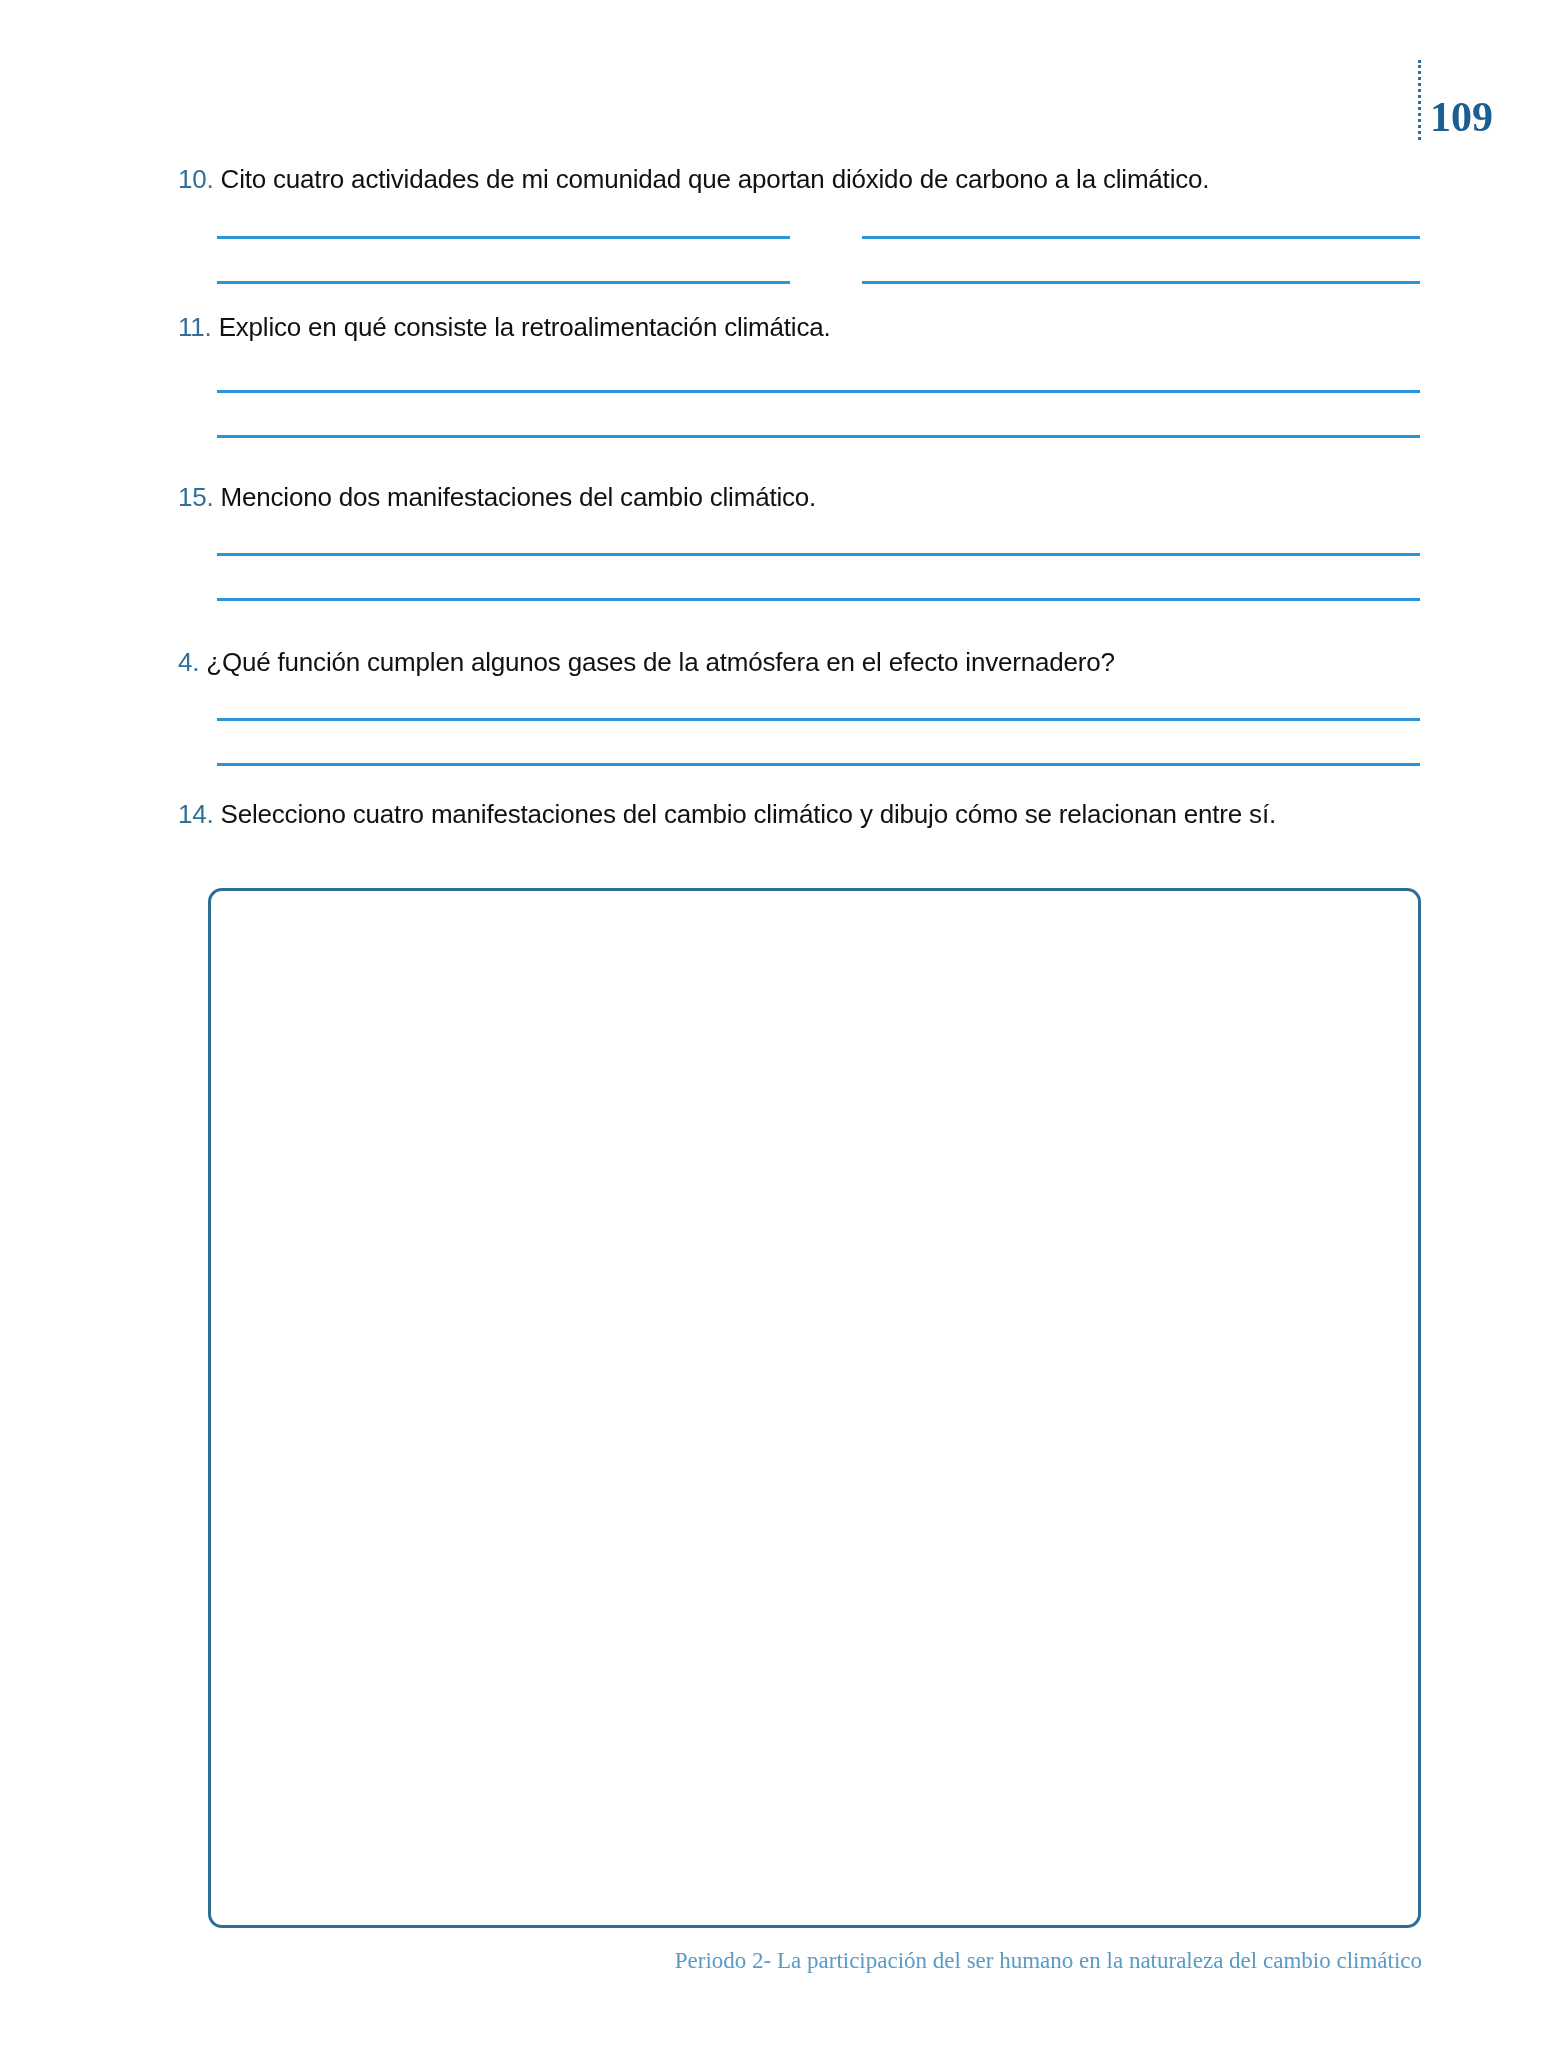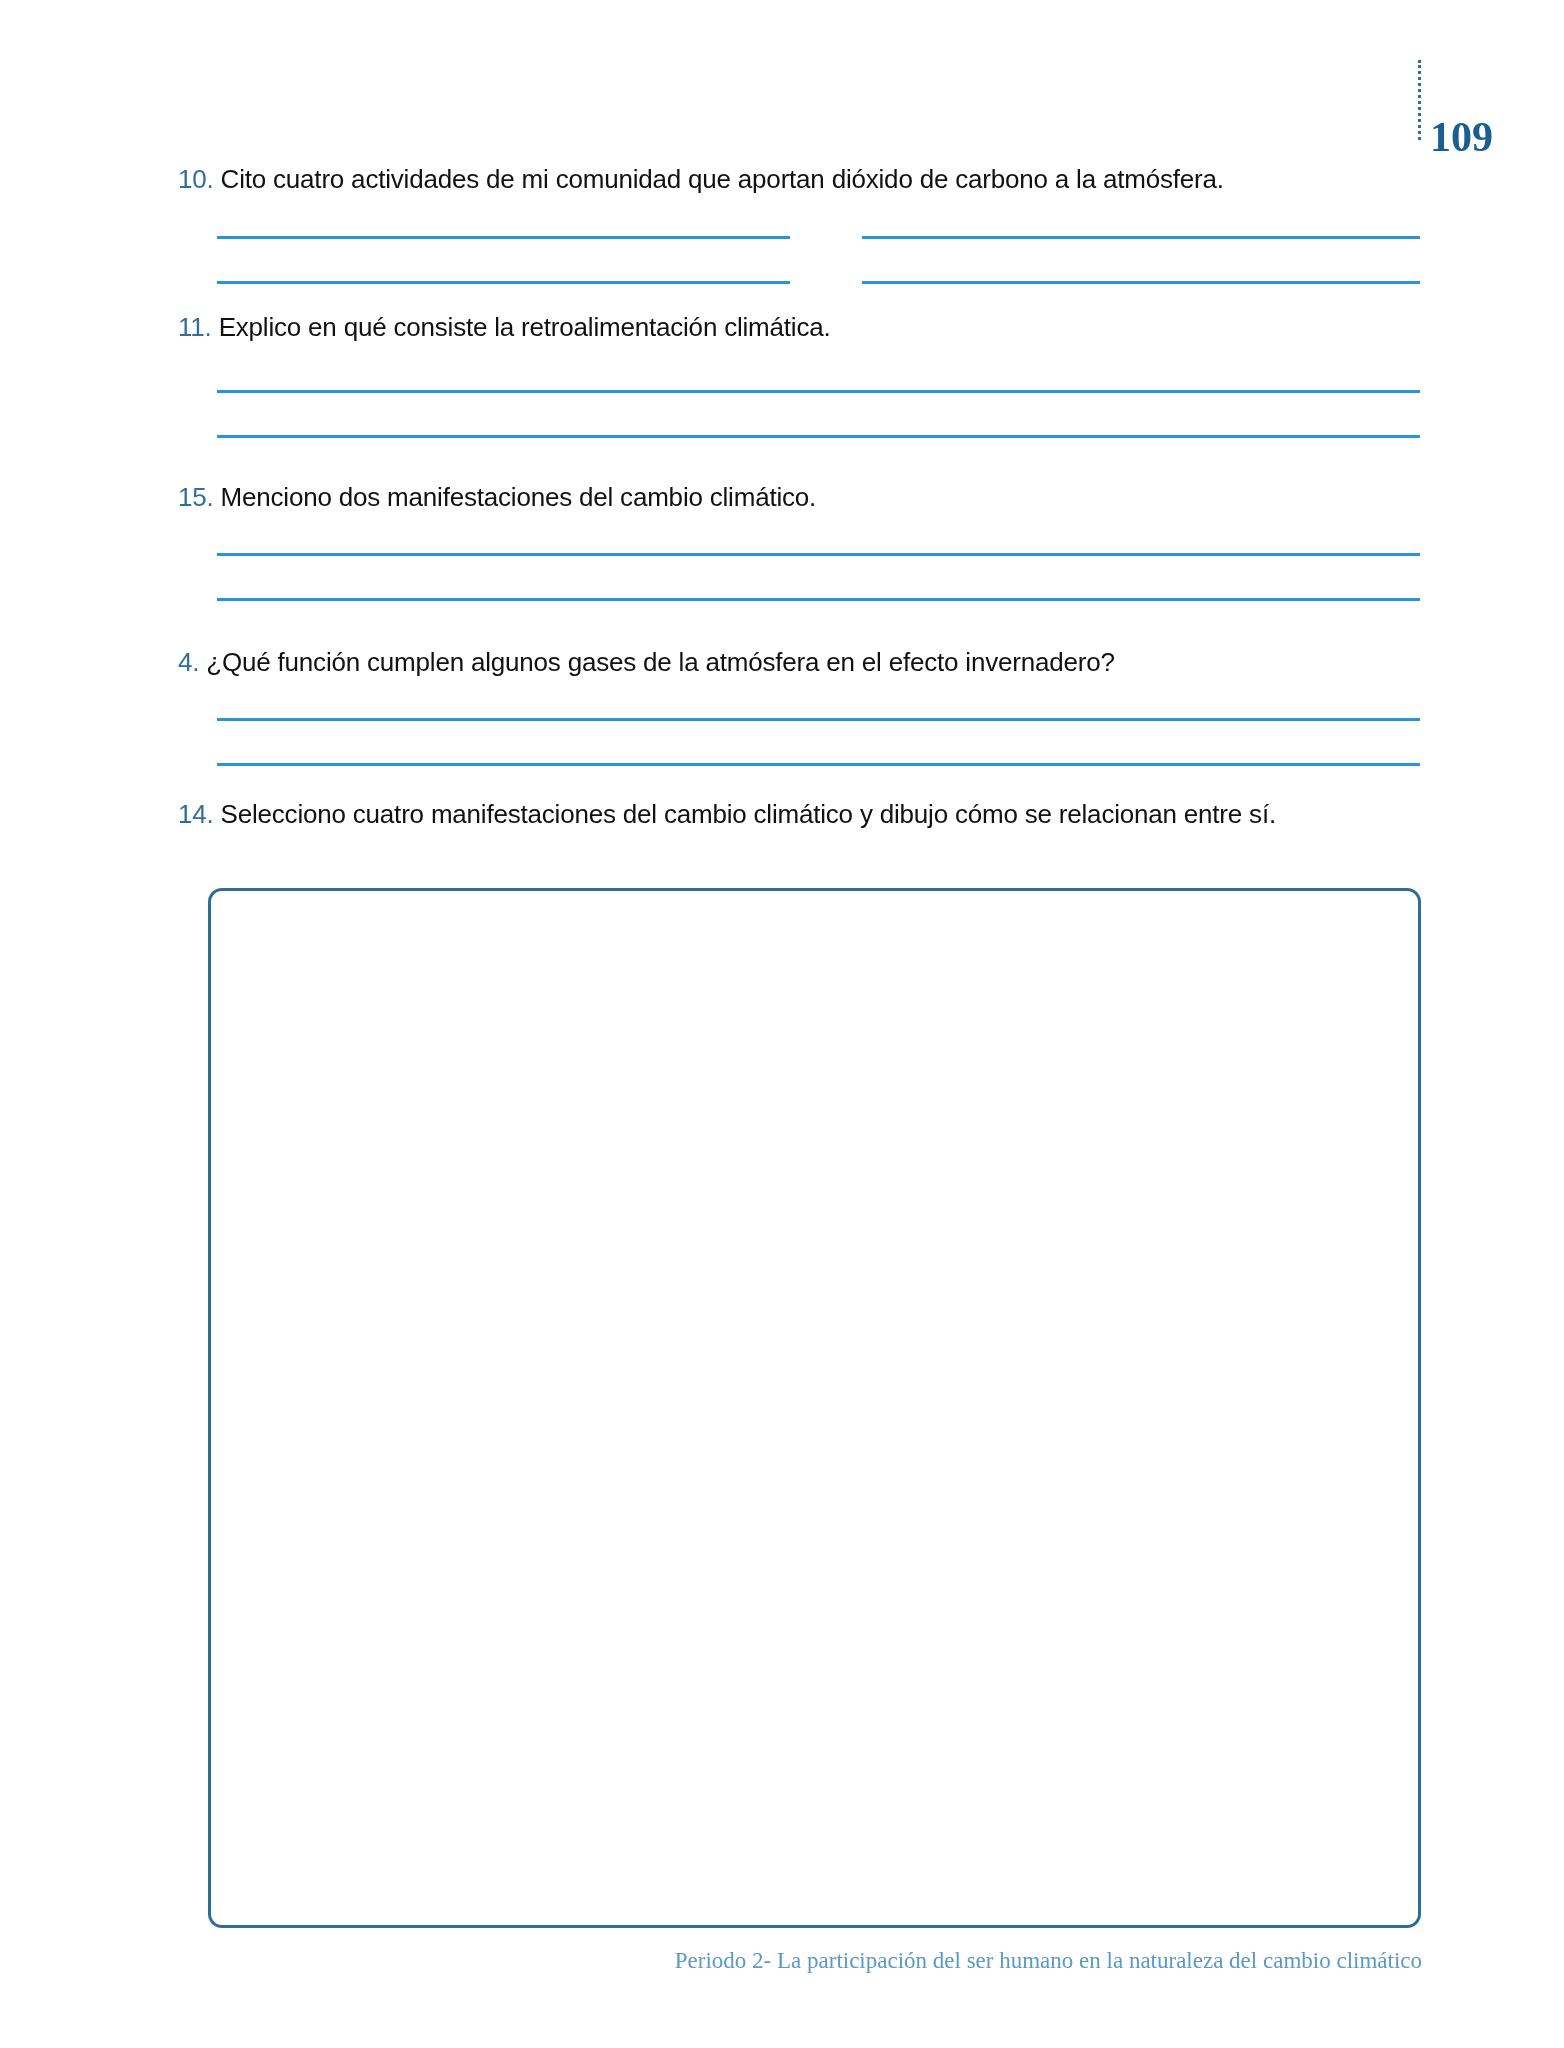--- a/index.html
+++ b/index.html
@@ -4,21 +4,21 @@
   <style>
     html, body { margin: 0; padding: 0; background: #ffffff; }
     body { width: 1564px; height: 2048px; position: relative; overflow: hidden; font-family: "Liberation Sans", sans-serif; }
     .page-number-rule {
       position: absolute; left: 1418px; top: 60px; width: 0; height: 80px;
       border-left: 3px dotted #2f6f9a;
     }
     .page-number {
       position: absolute; left: 1430px; top: 96px;
       font-family: "Liberation Serif", serif; font-weight: bold;
-      font-size: 42px; color: #1a5f8f; line-height: 1; margin-top: 20px;
+      font-size: 42px; color: #1a5f8f; line-height: 1;
     }
     .question {
       position: absolute; left: 178px;
       font-size: 26px; color: #111111; line-height: 1; white-space: nowrap;
       letter-spacing: -0.2px;
     }
     .qnum { color: #2f6f9a; text-align: center; }
     .answer-line {
       position: absolute; height: 3px; background: #2a95d6;
     }
@@ -33,21 +33,21 @@
     }
   </style>
 </head>
 <body>
 
 <div class="page-number-rule"></div>
 <div class="page-number">109</div>
 
 <div class="question" style="top:166px;">
   <span class="qnum">10.</span>
-  <span>Cito cuatro actividades de mi comunidad que aportan dióxido de carbono a la atmósfera.</span>
+  <span>Cito cuatro actividades de mi comunidad que aportan dióxido de carbono a la climático.</span>
 </div>
 <div class="answer-line" style="left:217px; top:236px; width:573px;"></div>
 <div class="answer-line" style="left:862px; top:236px; width:558px;"></div>
 <div class="answer-line" style="left:217px; top:281px; width:573px;"></div>
 <div class="answer-line" style="left:862px; top:281px; width:558px;"></div>
 
 <div class="question" style="top:314px;">
   <span class="qnum">11.</span>
   <span>Explico en qué consiste la retroalimentación climática.</span>
 </div>

